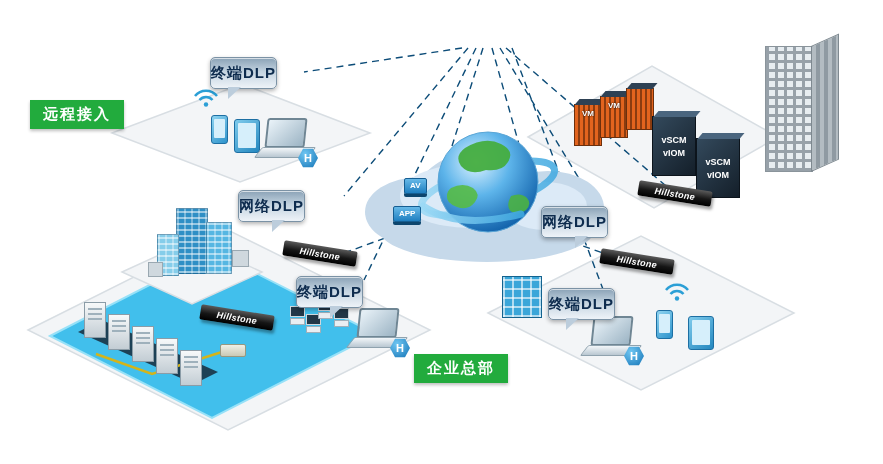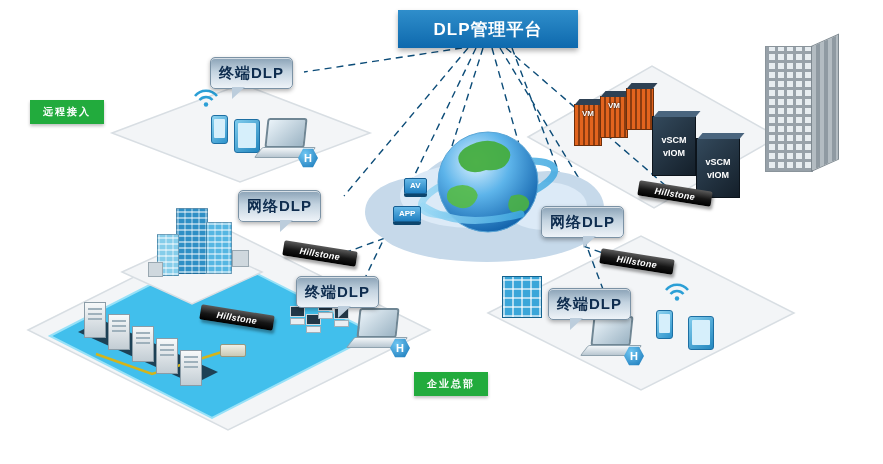--- a/index.html
+++ b/index.html
@@ -11,23 +11,23 @@
   .dash line{stroke:#0c4c78;stroke-width:1.4;stroke-dasharray:7 5;}
   .cloud-base{fill:#c6d9ea;}
   .cloud-hi{fill:#dceaf7;}
 
   .banner{position:absolute;left:398px;top:10px;width:180px;height:38px;
     background:linear-gradient(180deg,#2f8ecb,#0e69ad);color:#fff;font-weight:bold;
     font-size:17px;display:flex;align-items:center;justify-content:center;
     letter-spacing:1px;box-shadow:0 3px 5px rgba(0,0,0,.3);}
 
   .zone-label{position:absolute;background:#22ab3d;color:#fff;font-weight:bold;
-    font-size:10px;padding:5px 13px;letter-spacing:2px;box-shadow:0 2px 3px rgba(0,0,0,.25);white-space:nowrap;}
-
-  .callout{position:absolute;height:30px;padding:0 8px;white-space:nowrap;
+    font-size:15px;padding:5px 13px;letter-spacing:2px;box-shadow:0 2px 3px rgba(0,0,0,.25);white-space:nowrap;}
+
+  .callout{position:absolute;height:30px;padding:0 0;white-space:nowrap;
     background:linear-gradient(180deg,#8aa2b6 0%,#c3d3e0 45%,#eef3f8 100%);
     border:1px solid #7b92a5;border-radius:5px;display:flex;align-items:center;justify-content:center;
     color:#0e2c4e;font-weight:bold;font-size:15px;letter-spacing:1px;
     box-shadow:inset 0 1px 0 rgba(255,255,255,.65),0 2px 4px rgba(0,0,0,.3);z-index:6;}
   .callout::after{content:"";position:absolute;bottom:-11px;left:50%;width:0;height:0;
     border-top:12px solid #bccddc;border-right:13px solid transparent;}
   .callout.tail-l::after{left:26%;}
 
   .hillstone{position:absolute;width:74px;height:15px;z-index:4;
     background:linear-gradient(180deg,#5a5a5a 0%,#161616 55%,#000 100%);
@@ -162,27 +162,24 @@
       <path d="M98 78 q10 -4 16 2 q5 6 -1 12 q-7 6 -14 2 q-7 -5 -1 -16z" fill="#4bb143" opacity="0.9"></path>
       <path d="M10 88 q35 24 98 8" fill="none" stroke="url(#gring)" stroke-width="7" opacity="0.9" stroke-linecap="round"></path>
     </svg>
   </div>
 
   <div class="badge3d" style="left:404px;top:178px">
     <span>AV</span></div>
   <div class="badge3d" style="left:393px;top:206px">
     <span>APP</span></div>
 
-  <div class="banner">
-    <span>DLP管理平台</span>
-  </div>
 
   <div class="zone-label" style="left:30px;top:100px">
     <span>远程接入</span></div>
-  <div class="zone-label" style="left:414px;top:372px">
+  <div class="zone-label" style="left:414px;top:354px">
     <span>企业总部</span></div>
 
   <div class="callout tail-l" style="left:210px;top:57px">
     <span>终端DLP</span>
     </div>
   <div class="callout" style="left:238px;top:190px">
     <span>网络DLP</span>
     </div>
   <div class="callout" style="left:296px;top:276px">
     <span>终端DLP</span>

